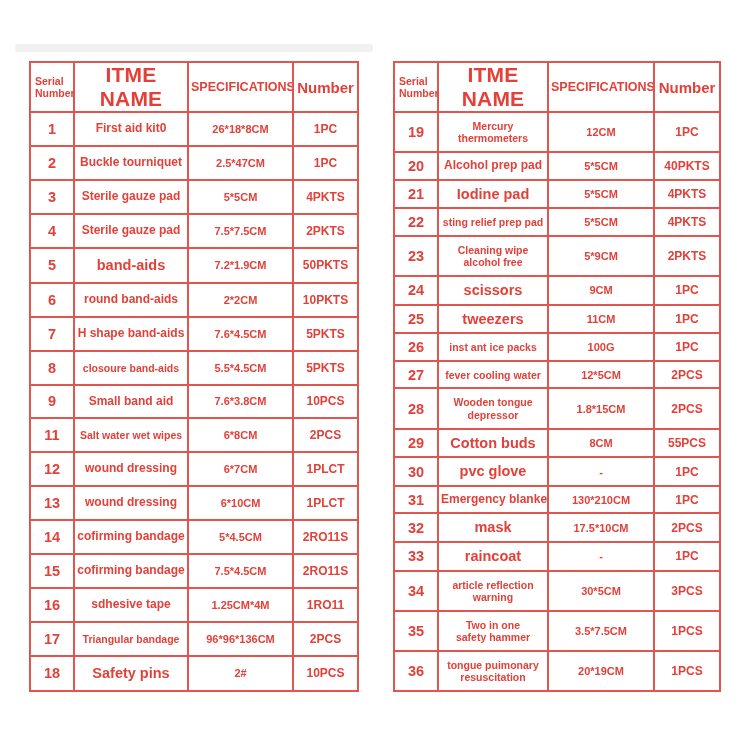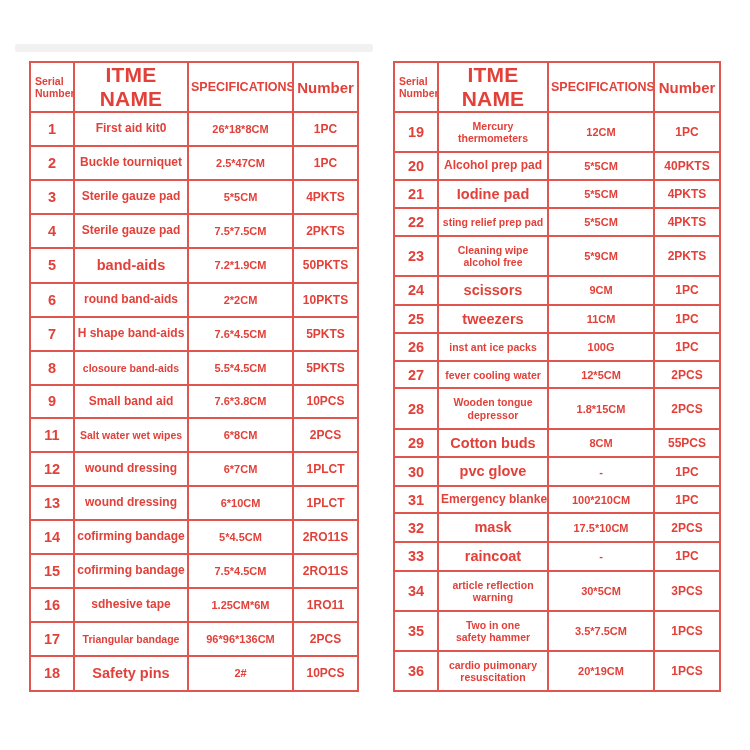--- a/index.html
+++ b/index.html
@@ -153,21 +153,21 @@
         </tr>
         <tr>
           <td class="serial-cell">15</td>
           <td class="item-cell sm">cofirming bandage</td>
           <td class="specs-cell">7.5*4.5CM</td>
           <td class="num-cell">2RO11S</td>
         </tr>
         <tr>
           <td class="serial-cell">16</td>
           <td class="item-cell sm">sdhesive tape</td>
-          <td class="specs-cell">1.25CM*6M</td>
+          <td class="specs-cell">1.25CM*4M</td>
           <td class="num-cell">1RO11</td>
         </tr>
         <tr>
           <td class="serial-cell">17</td>
           <td class="item-cell xs">Triangular bandage</td>
           <td class="specs-cell">96*96*136CM</td>
           <td class="num-cell">2PCS</td>
         </tr>
         <tr>
           <td class="serial-cell">18</td>
@@ -266,21 +266,21 @@
         </tr>
         <tr>
           <td class="serial-cell">30</td>
           <td class="item-cell lg">pvc glove</td>
           <td class="specs-cell">-</td>
           <td class="num-cell">1PC</td>
         </tr>
         <tr>
           <td class="serial-cell">31</td>
           <td class="item-cell sm">Emergency blanket</td>
-          <td class="specs-cell">100*210CM</td>
+          <td class="specs-cell">130*210CM</td>
           <td class="num-cell">1PC</td>
         </tr>
         <tr>
           <td class="serial-cell">32</td>
           <td class="item-cell lg">mask</td>
           <td class="specs-cell">17.5*10CM</td>
           <td class="num-cell">2PCS</td>
         </tr>
         <tr>
           <td class="serial-cell">33</td>
@@ -297,21 +297,21 @@
         </tr>
         <tr>
           <td class="serial-cell">35</td>
           <td class="item-cell xs wrap">Two in one
 safety hammer</td>
           <td class="specs-cell">3.5*7.5CM</td>
           <td class="num-cell">1PCS</td>
         </tr>
         <tr>
           <td class="serial-cell">36</td>
-          <td class="item-cell xs wrap">cardio puimonary
+          <td class="item-cell xs wrap">tongue puimonary
 resuscitation</td>
           <td class="specs-cell">20*19CM</td>
           <td class="num-cell">1PCS</td>
         </tr>
       </tbody>
   </table>
 
 </div>
 
 </body></html>

